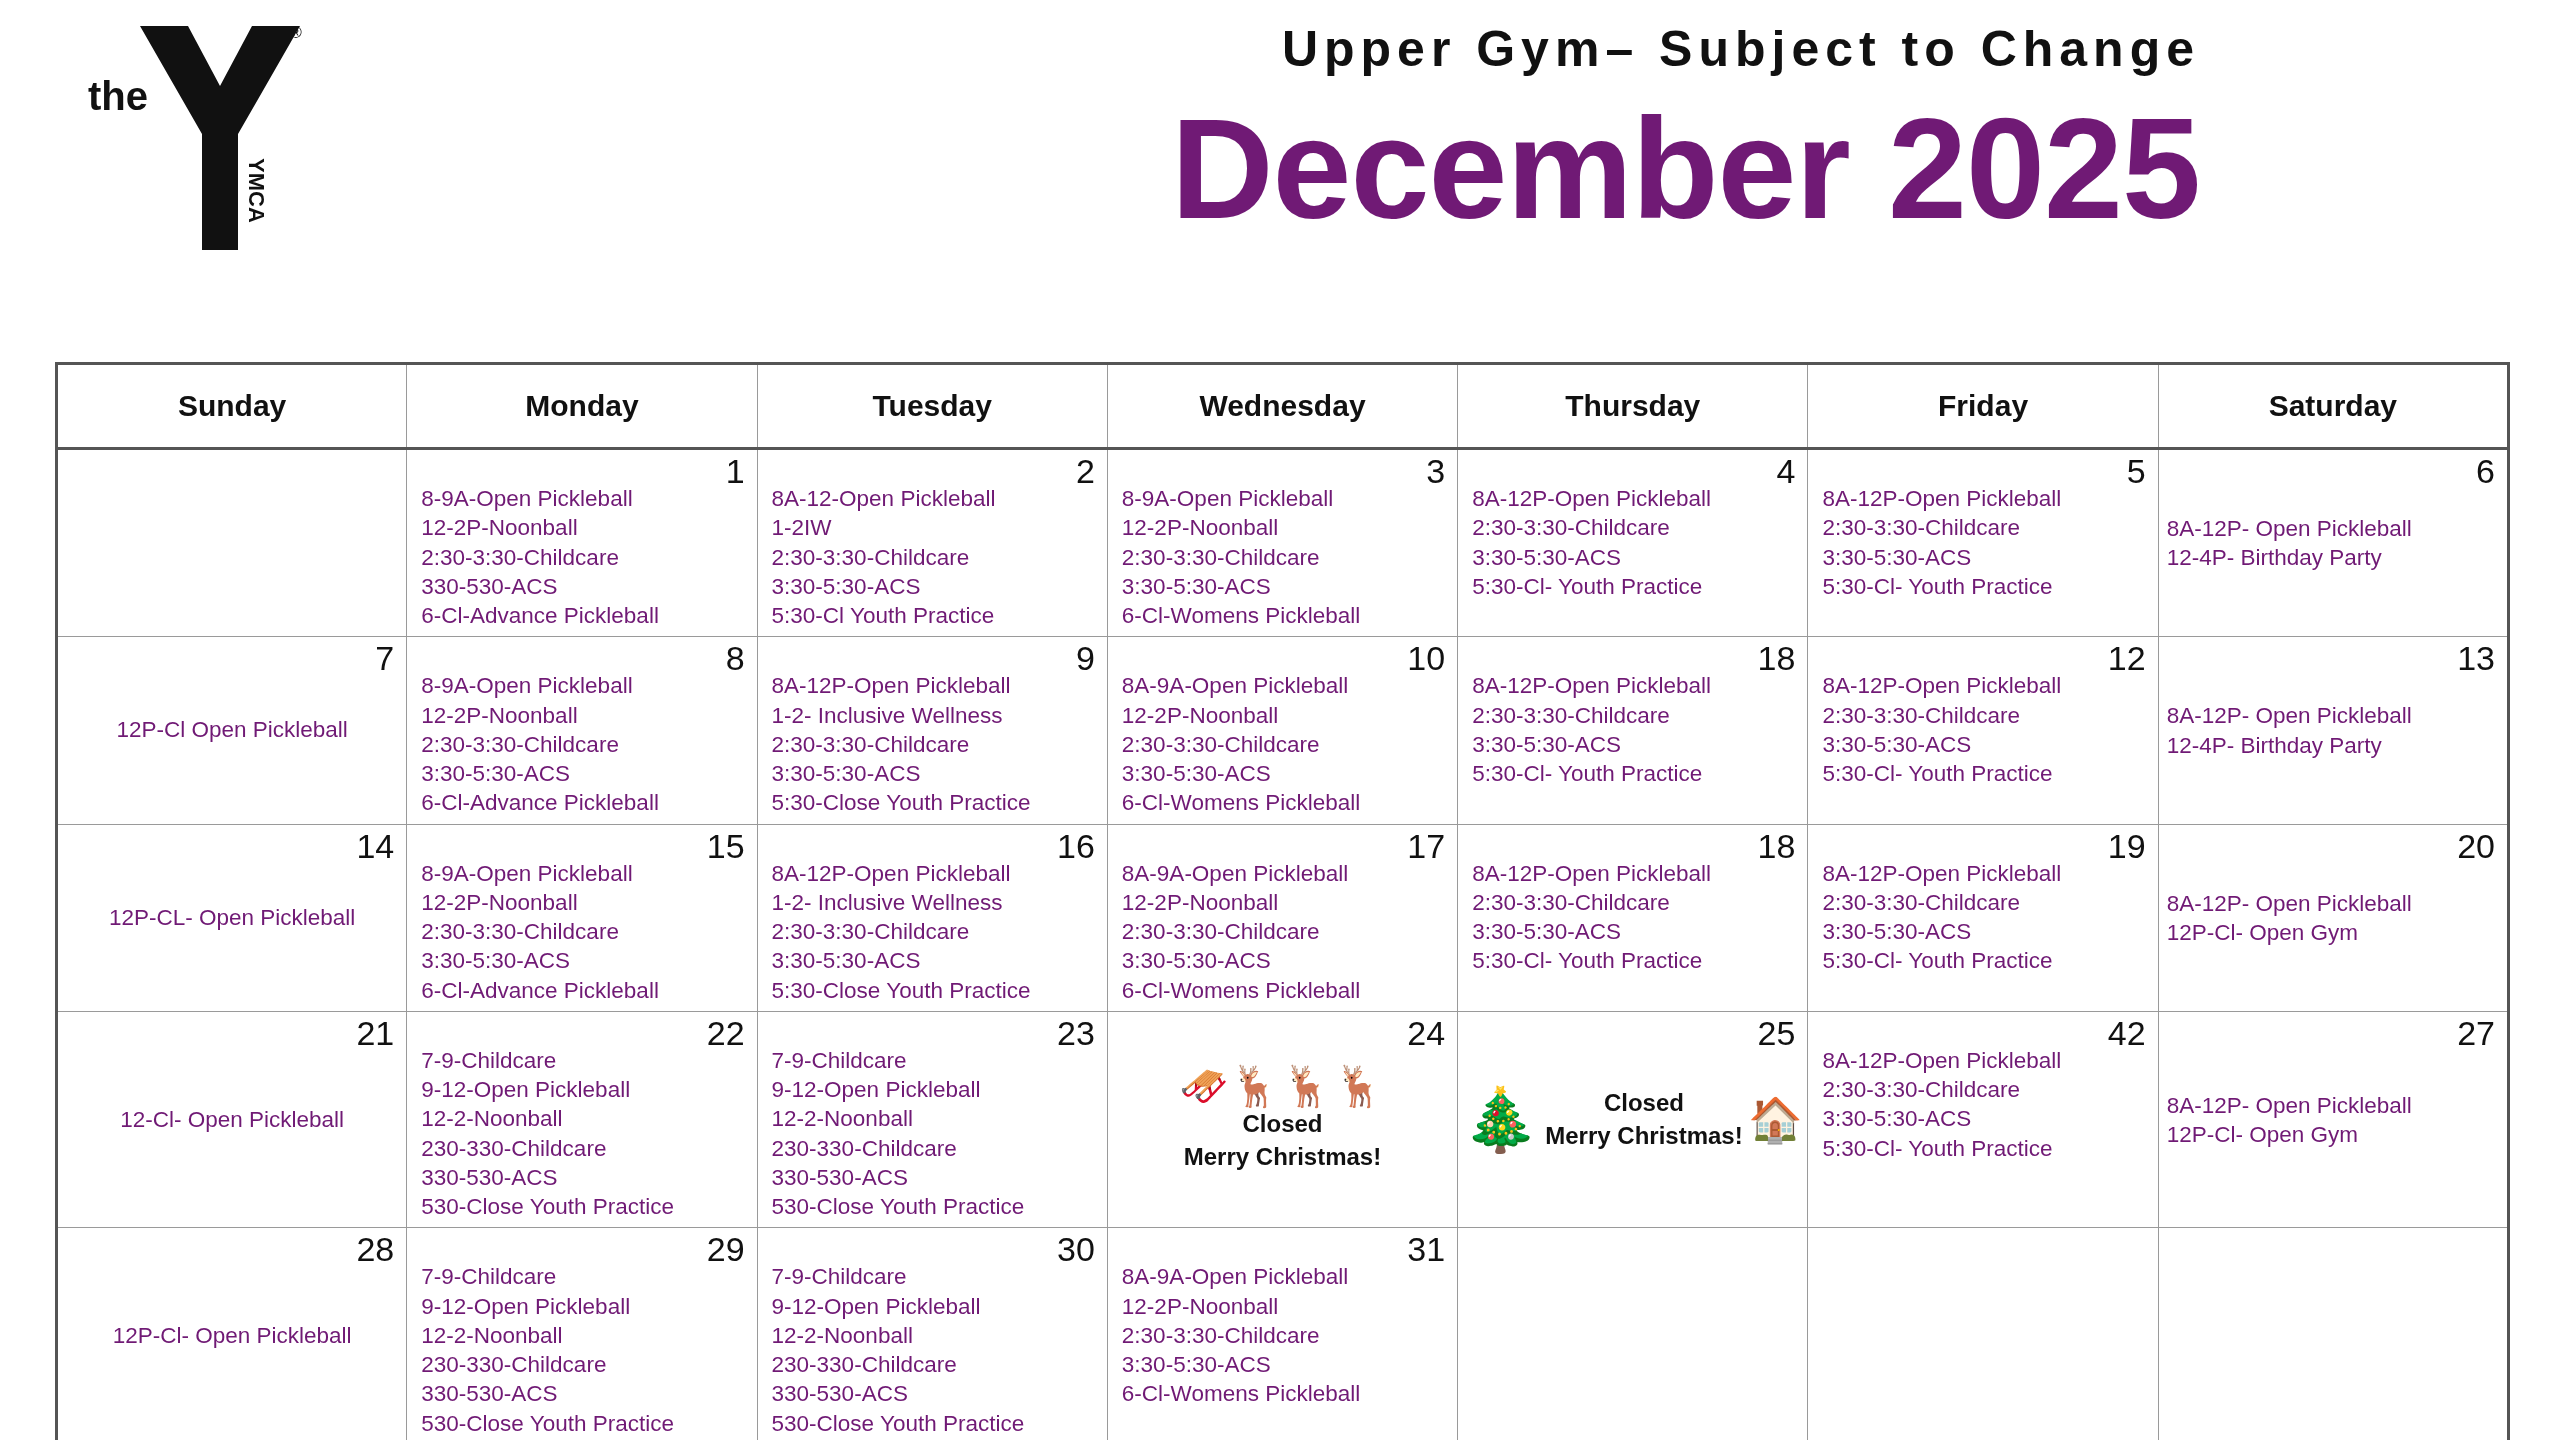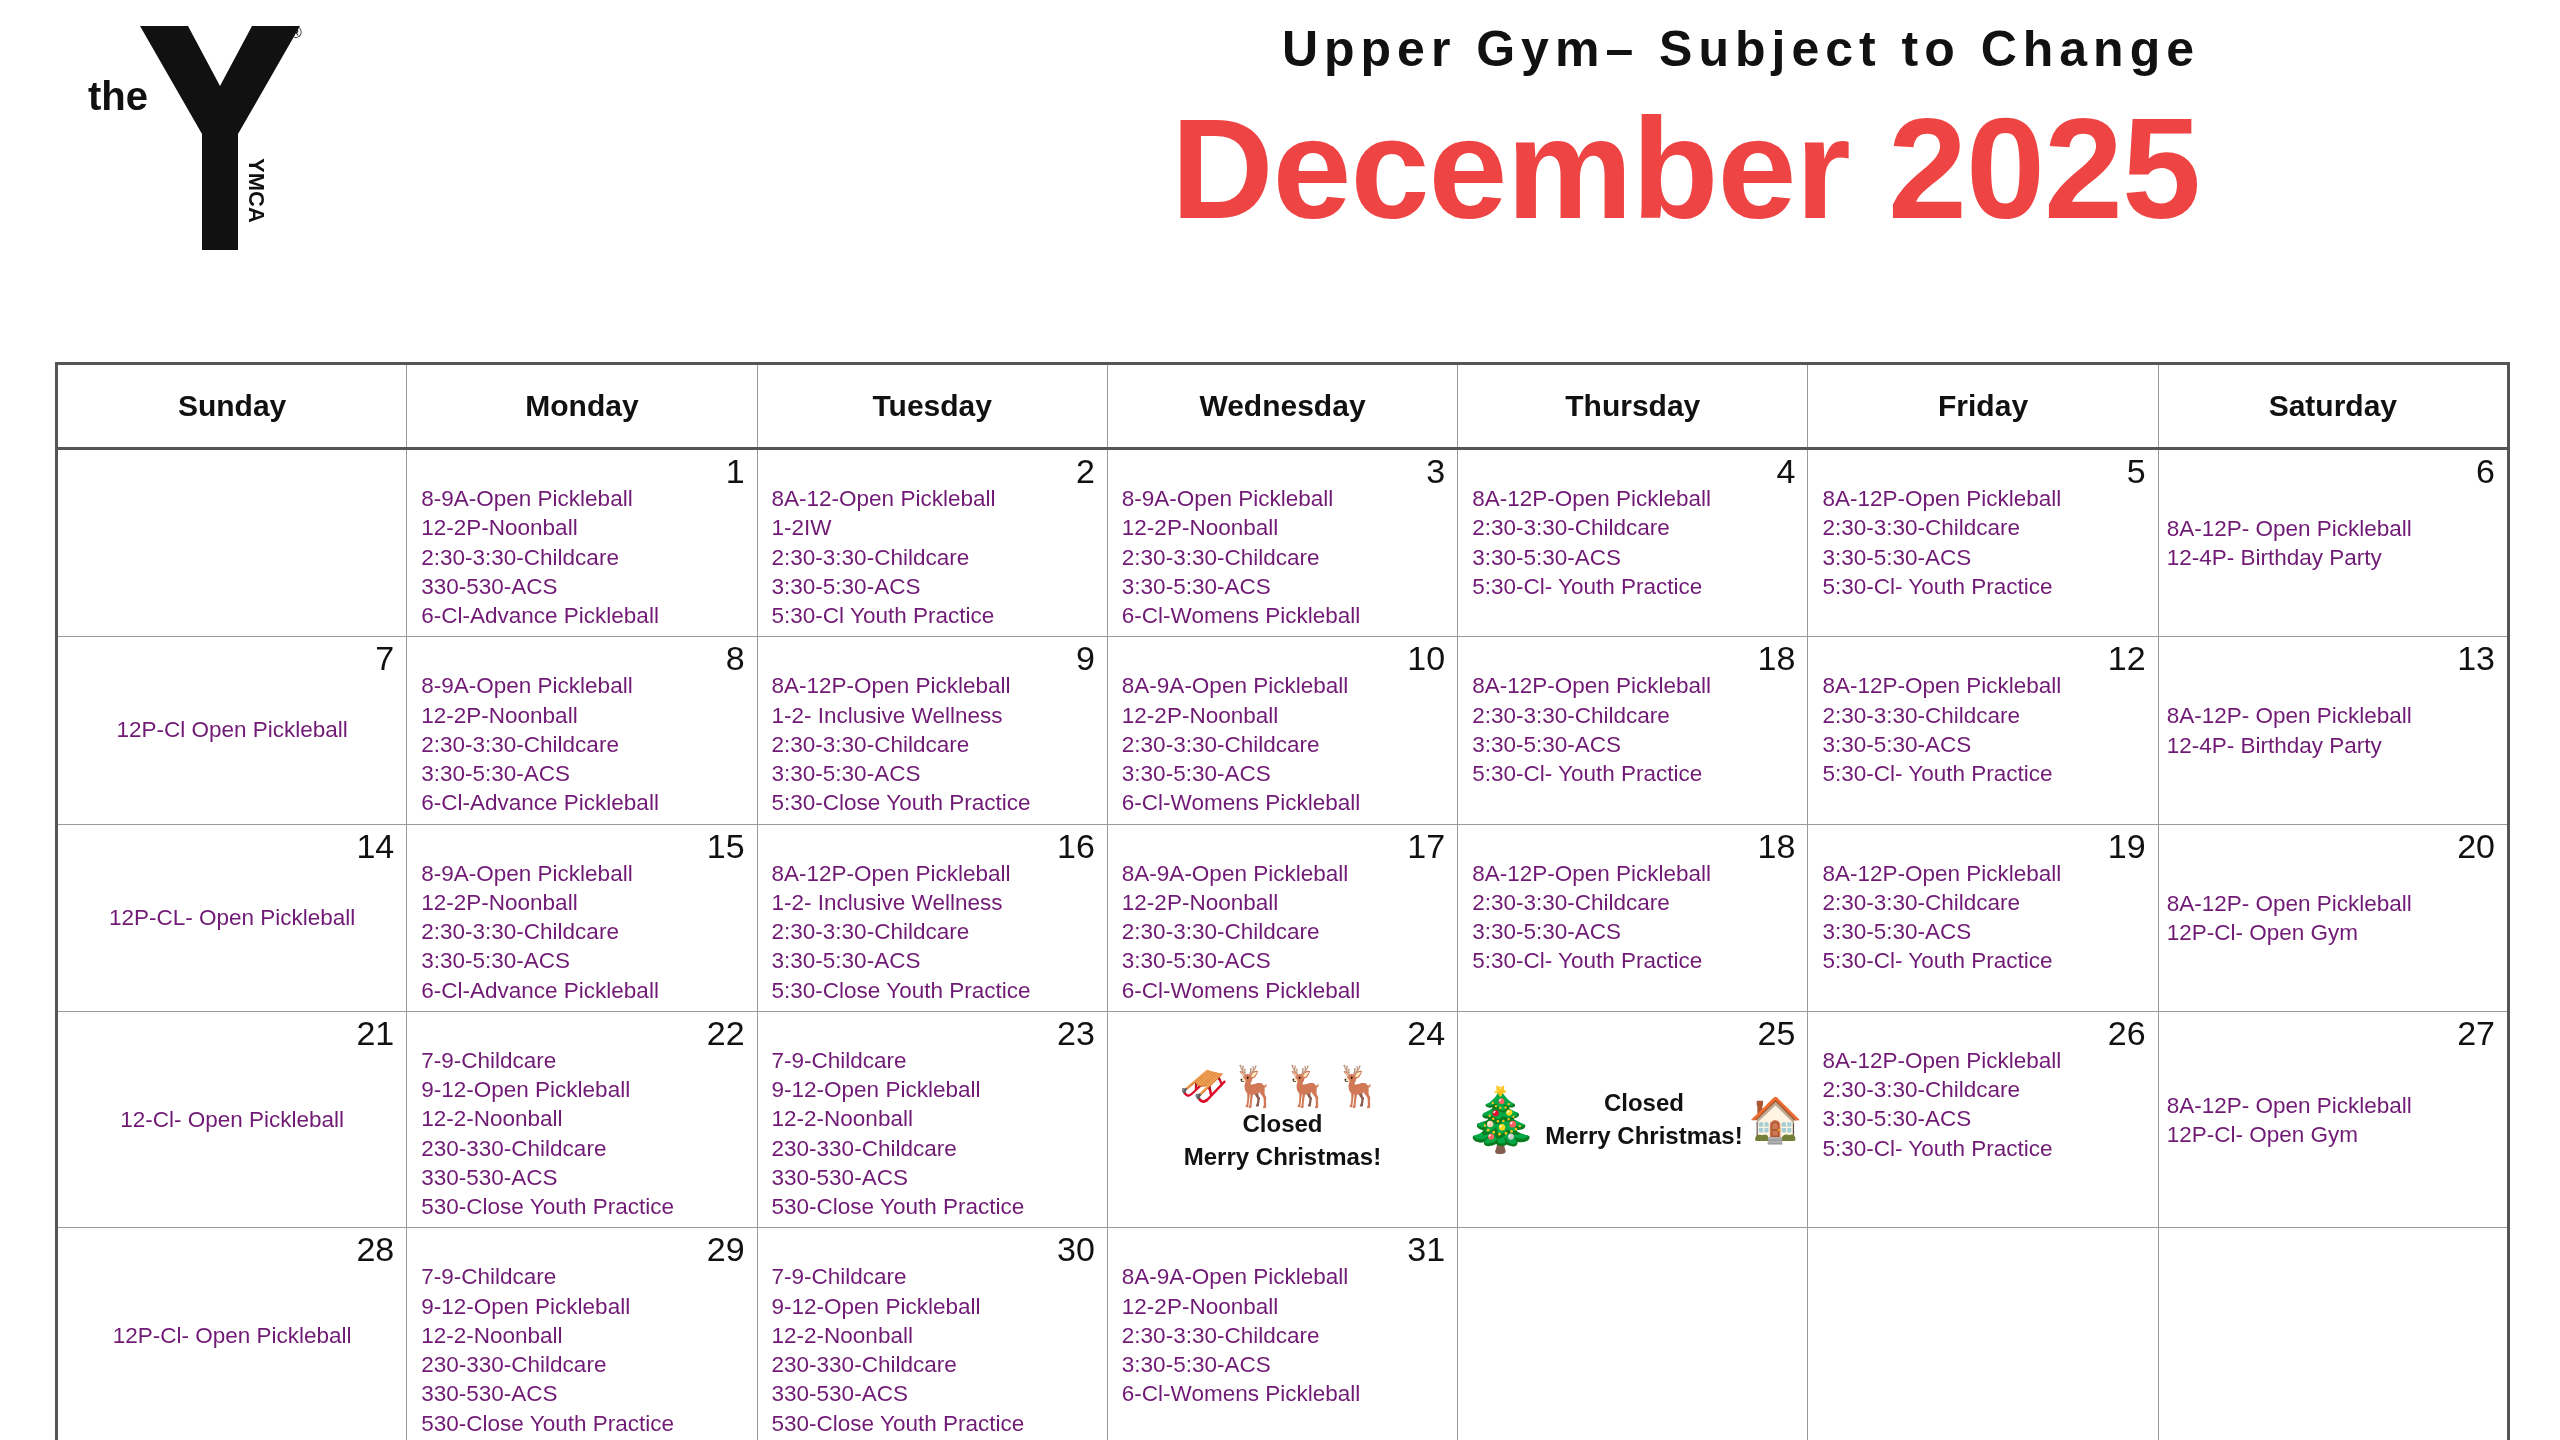--- a/index.html
+++ b/index.html
@@ -48,21 +48,21 @@
     letter-spacing: 6px;
     color: #111;
     white-space: nowrap;
   }
   .month-title {
     font-size: 142px;
     font-weight: bold;
     letter-spacing: -1px;
     line-height: 1.0;
     margin-top: 20px;
-    color: #ef4444;
+    color: #701a75;
   }
 
   
   .calendar {
     position: absolute;
     left: 55px;
     top: 362px;
     width: 2455px;
     border: 3px solid #555;
     border-collapse: collapse;
@@ -416,21 +416,21 @@
                 <span class="tree">🎄</span>
                 <span class="xmas-text">
                   <div>Closed</div>
                   <div>Merry Christmas!</div>
                 </span>
                 <span class="chimney">🏠</span>
               </div>
             </div>
           </td>
           <td>
-            <div class="daynum">26</div>
+            <div class="daynum">42</div>
             <div class="events">
               <div>8A-12P-Open Pickleball</div>
               <div>2:30-3:30-Childcare</div>
               <div>3:30-5:30-ACS</div>
               <div>5:30-Cl- Youth Practice</div>
             </div>
           </td>
           <td class="sat-cell">
             <div class="daynum">27</div>
             <div class="events">

